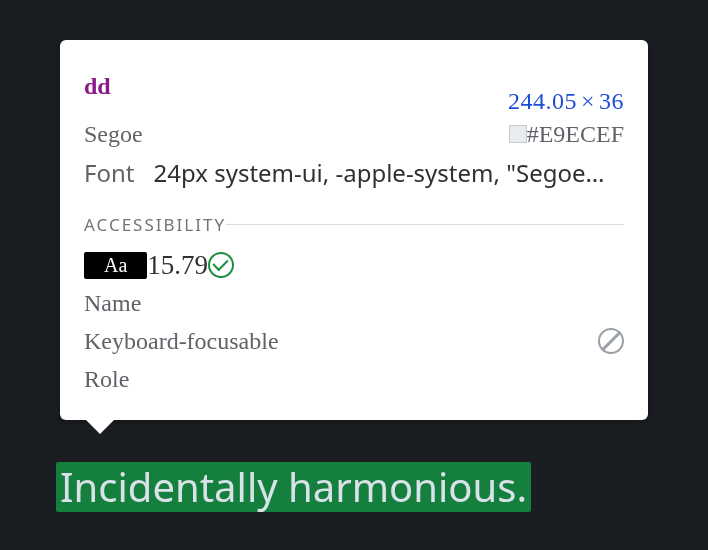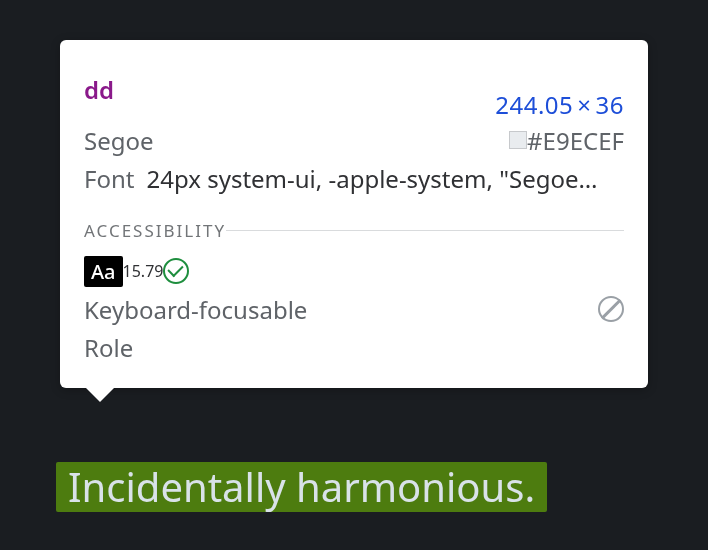--- a/index.html
+++ b/index.html
@@ -30,20 +30,21 @@
     width: 0; height: 0;
     border-left: 14px solid transparent;
     border-right: 14px solid transparent;
     border-top: 14px solid #ffffff;
   }
   .row {
     display: flex;
     align-items: center;
     justify-content: space-between;
     min-height: 38px;
+    font-family: Liberation Serif, serif;
   }
   .row-left {
     display: flex;
     align-items: center;
     gap: 12px;
   }
   .row-right {
     display: flex;
     align-items: center;
   }
@@ -67,21 +68,21 @@
     color: #303134;
     font-size: 24px;
     max-width: 480px;
     white-space: nowrap;
     overflow: hidden;
     text-overflow: ellipsis;
   }
   .font-row {
     display: flex;
     align-items: center;
-    gap: 12px;
+    gap: 19px;
     min-height: 38px;
   }
   .section-title {
     font-size: 17px;
     letter-spacing: 2px;
     color: #727578;
     margin-top: 22px;
     margin-bottom: 10px;
     display: flex;
     align-items: center;
@@ -89,26 +90,26 @@
   .section-title .rule {
     flex: 1;
     height: 1px;
     background: #d9dbdd;
   }
   .aa-badge {
     background: #000000;
     color: #ffffff;
     font-weight: 500;
     font-size: 20px;
-    padding: 2px 7px;
+    padding: 2px 20px;
     border-radius: 2px;
   }
   .contrast-value {
     color: #303134;
-    font-size: 16px;
+    font-size: 27px;
   }
   .check-icon {
     width: 26px; height: 26px;
     border: 2.5px solid #1e8e3e;
     border-radius: 50%;
     position: relative;
     display: inline-block;
   }
   .check-icon::after {
     content: "";
@@ -133,22 +134,22 @@
     width: 26px; height: 2.5px;
     background: #9aa0a6;
     transform: translate(-50%, -50%) rotate(-45deg);
   }
   .highlighted {
     position: absolute;
     left: 56px;
     top: 462px;
     font-size: 40px;
     color: #d9e2e8;
-    background: #4d7c0f;
-    padding: 0 12px;
+    background: #15803d;
+    padding: 0 4px;
     border-radius: 2px;
     line-height: 1.25;
   }
 </style>
 </head>
 <body>
 
 <div class="tooltip">
 
   <div class="row">
@@ -177,20 +178,24 @@
   </div>
 
   <div class="row">
     <span class="row-right">
       <span class="aa-badge">Aa</span>
       <span class="contrast-value">15.79</span>
       <span class="check-icon"></span>
     </span>
   </div>
 
+  <div class="row">
+    <span>Name</span>
+    <span></span>
+  </div>
 
   <div class="row">
     <span>Keyboard-focusable</span>
     <span class="row-right">
       <span class="no-icon"></span>
     </span>
   </div>
 
   <div class="row">
     <span>Role</span>

